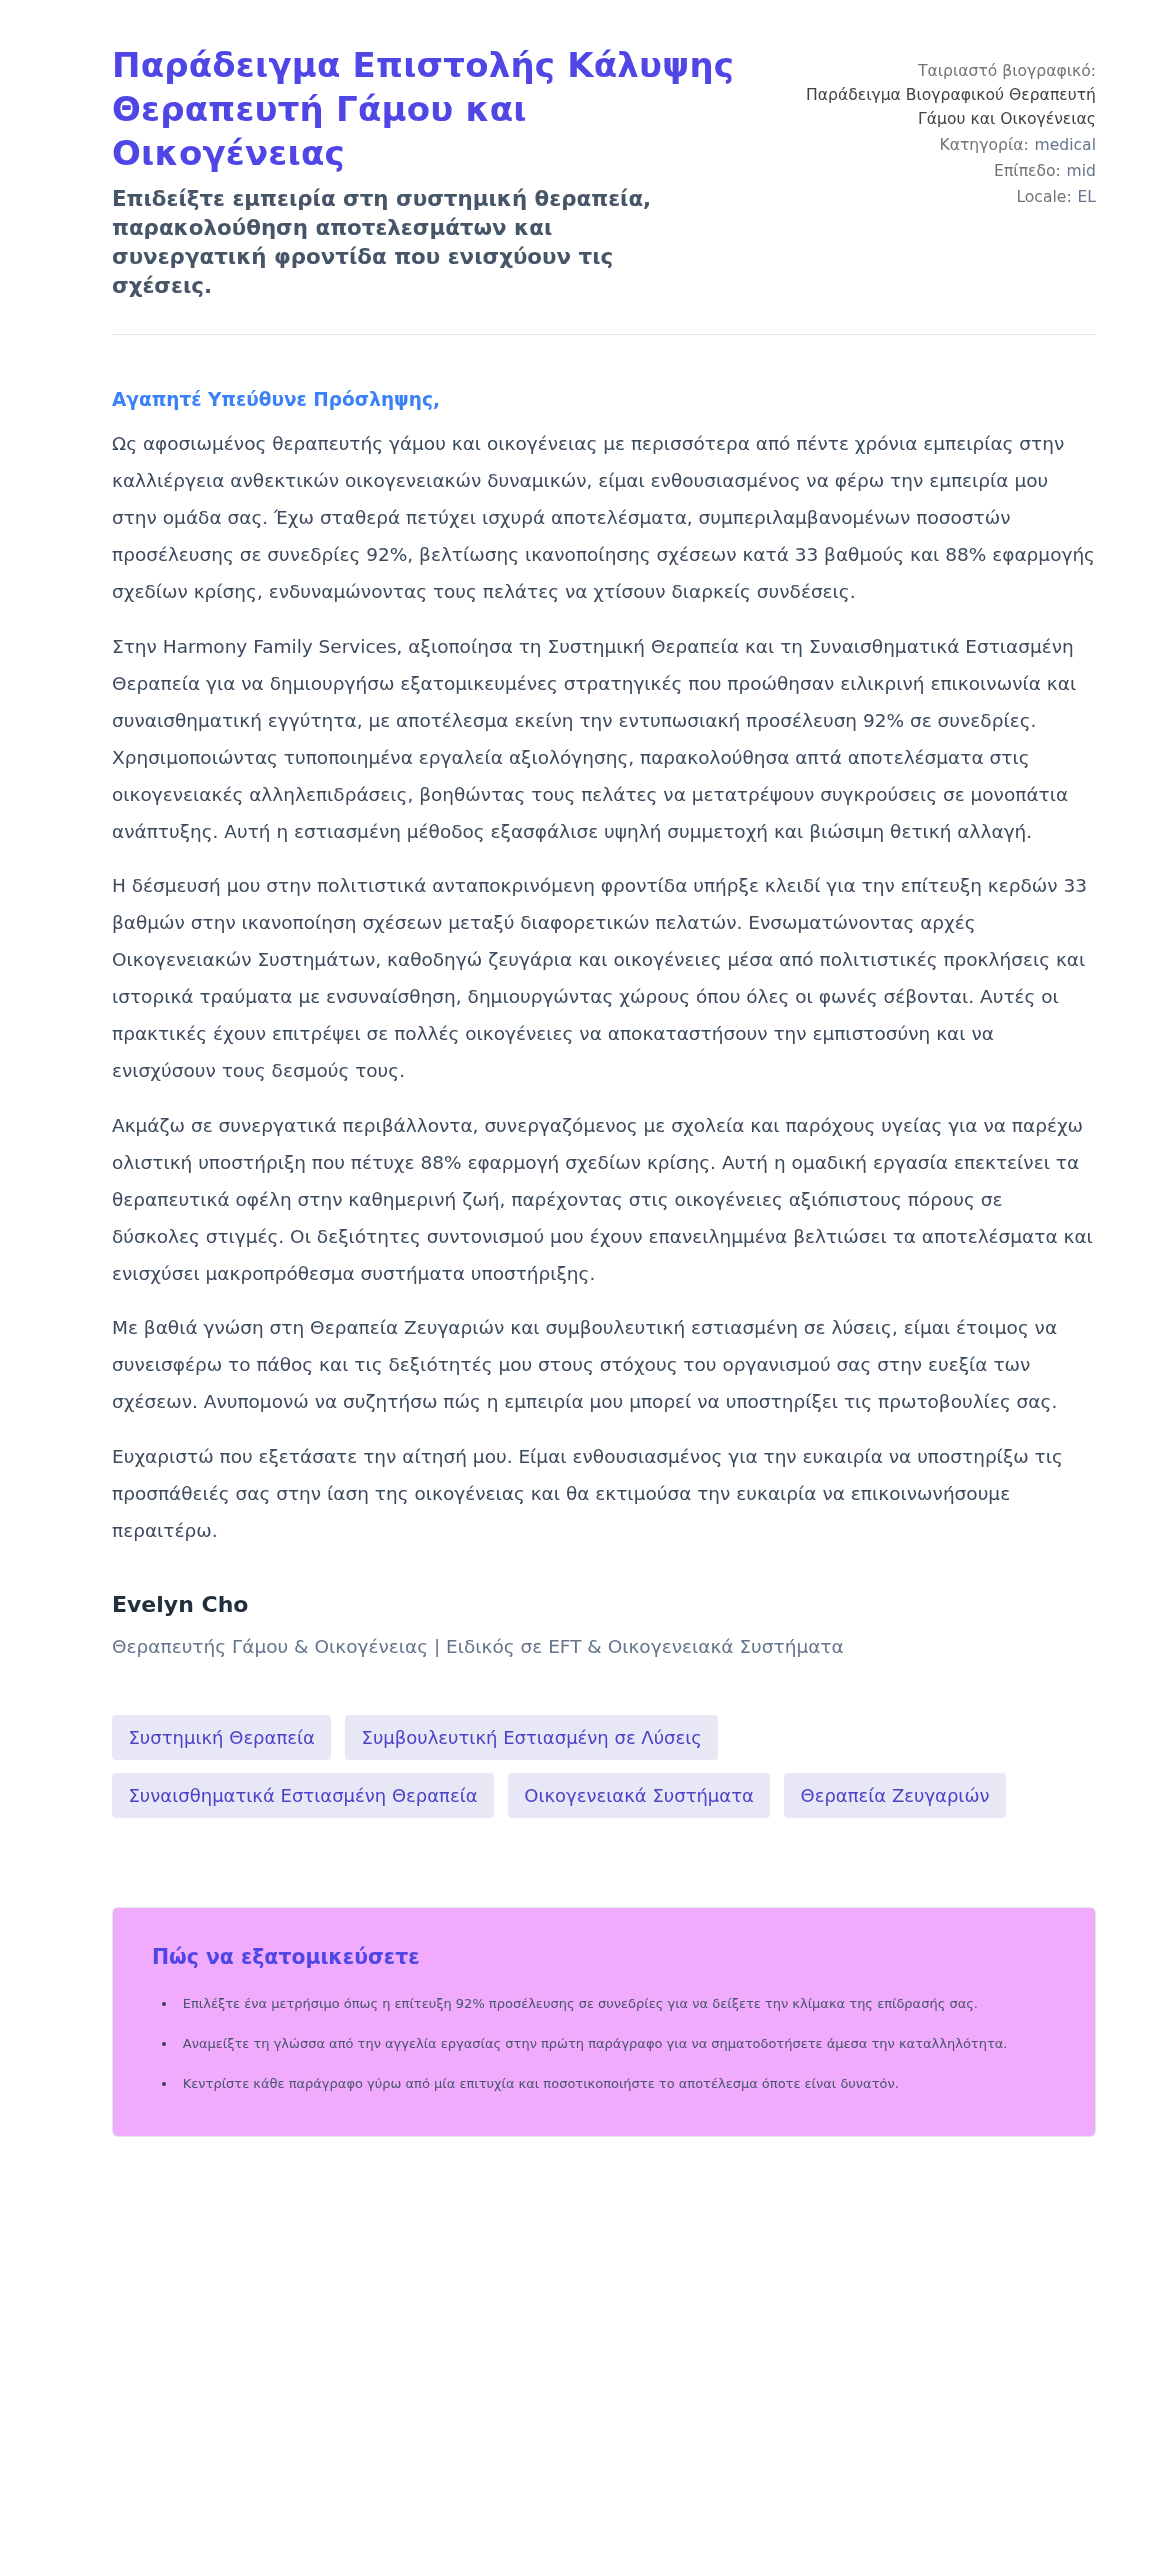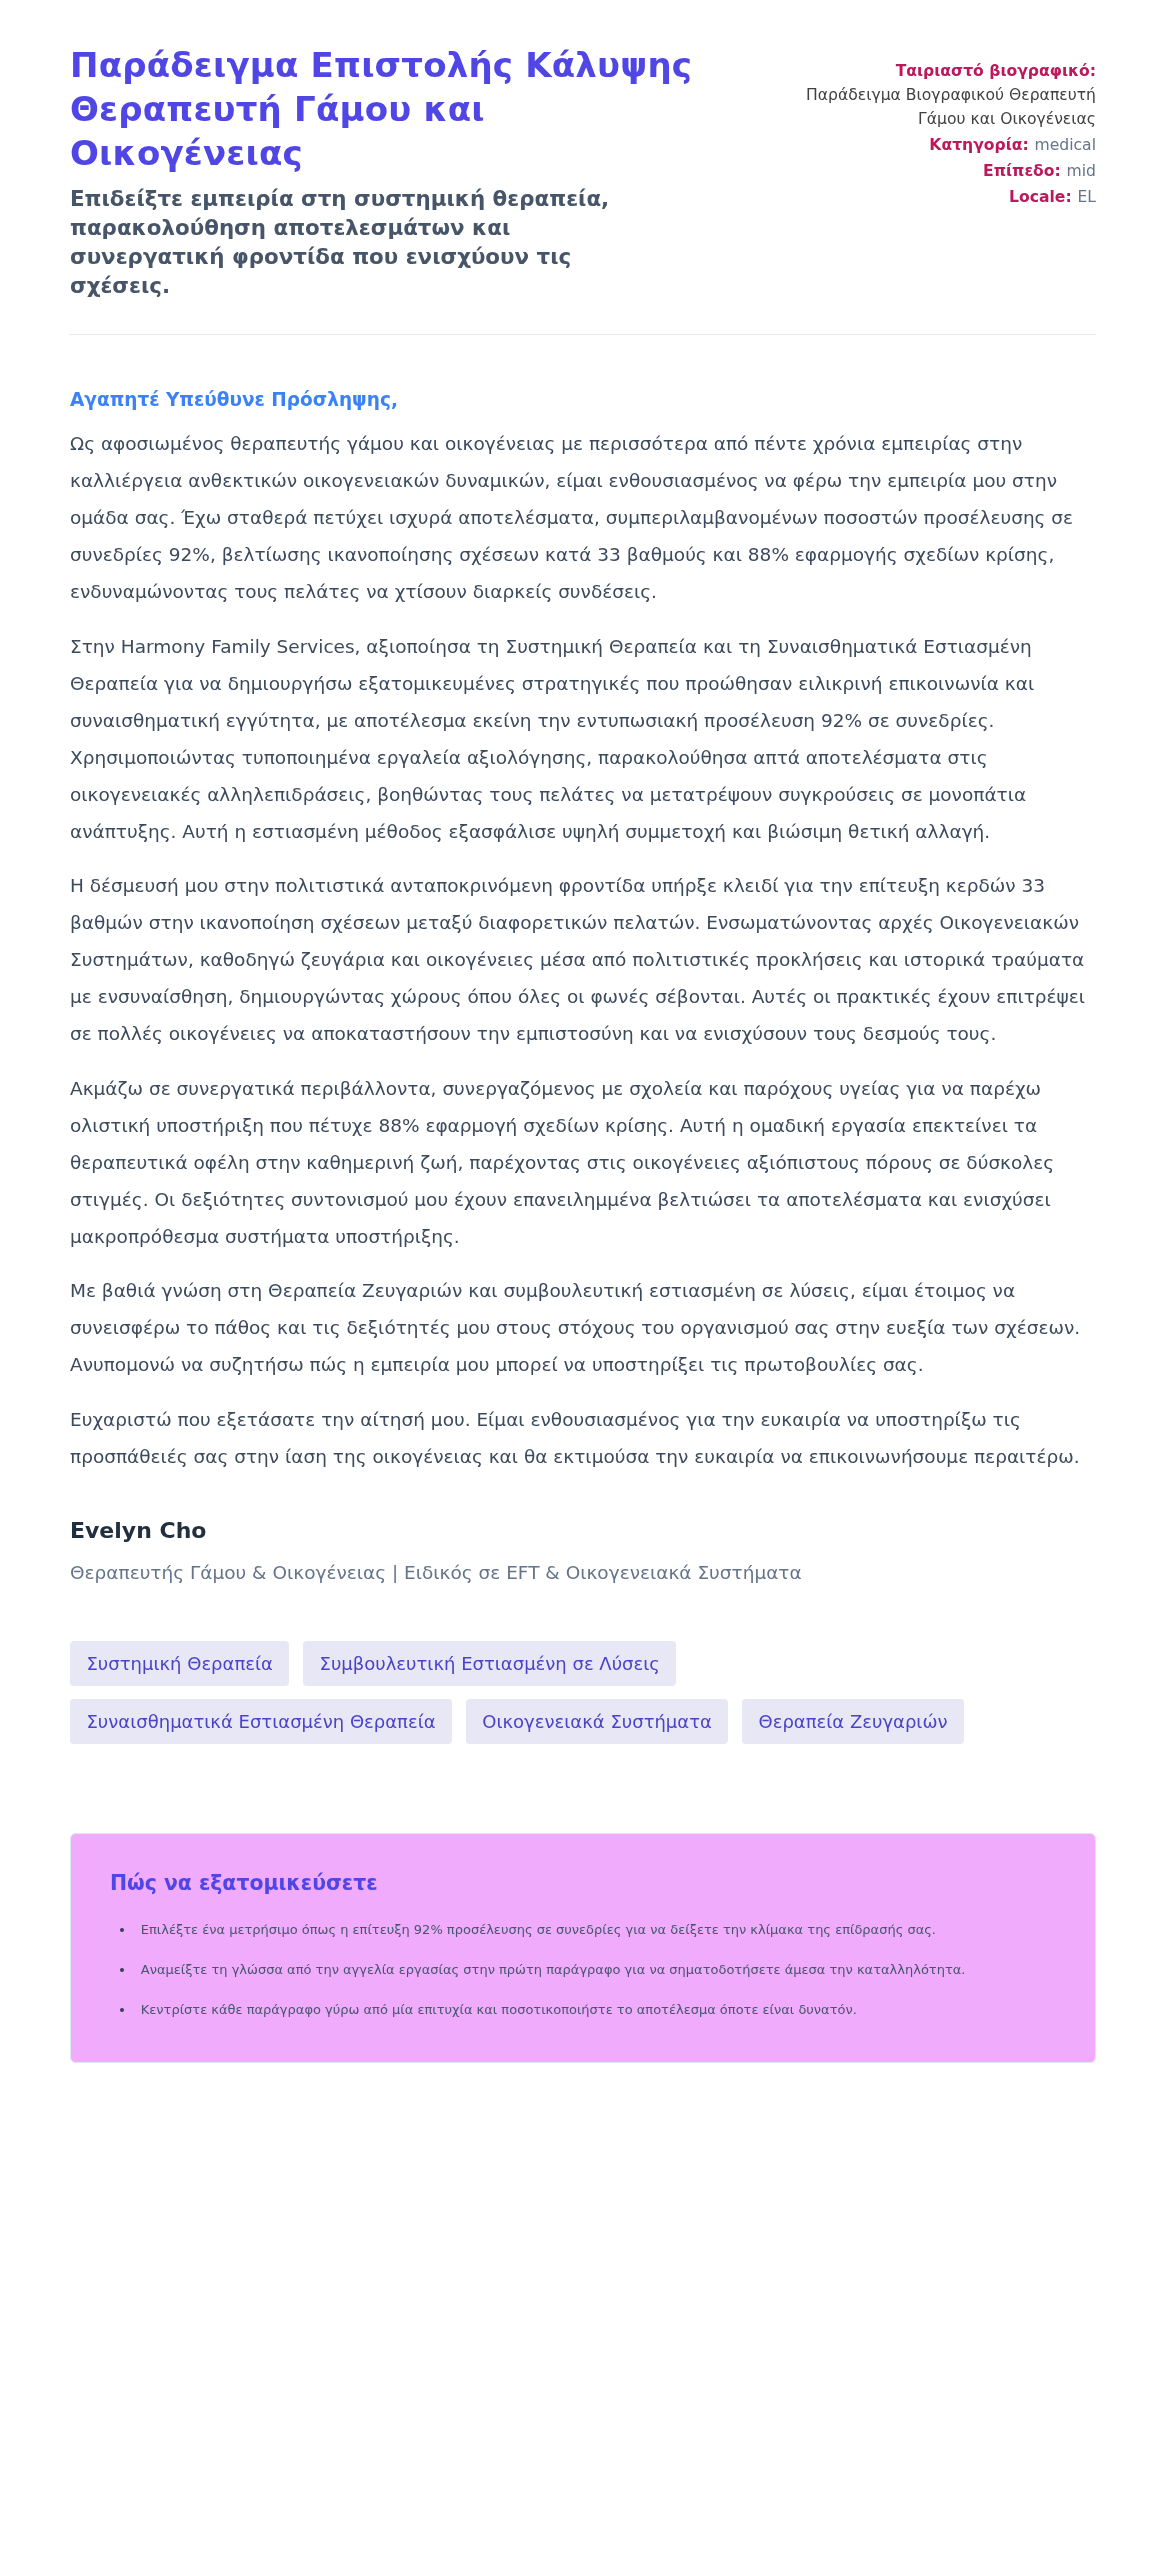--- a/index.html
+++ b/index.html
@@ -6,20 +6,21 @@
   html, body { margin: 0; padding: 0; background: #ffffff; }
   body {
     font-family: "DejaVu Sans", "Liberation Sans", sans-serif;
     color: #3c4a5d;
     width: 1166px;
     min-height: 2576px;
     margin: 0 auto;
   }
   .container {
     padding: 43px 70px 78px;
+    margin-left: 42px;
   }
 
   
   .header {
     display: flex;
     justify-content: space-between;
     align-items: flex-start;
     gap: 39px;
   }
   .header-left { max-width: 642px; }
@@ -43,22 +44,22 @@
     width: 321px;
     flex-shrink: 0;
     text-align: right;
     font-size: 15.6px;
     line-height: 1.55;
     color: #64748b;
     padding-top: 15.6px;
   }
   .meta-row { margin-bottom: 1.9px; }
   .meta-label {
-    font-weight: 700;
-    color: #be185d;
+    font-weight: 400;
+    color: #737373;
     margin-right: 5.8px;
   }
   .meta-label.block { display: block; margin-right: 0; }
   a.meta-link {
     color: #404040;
     text-decoration: none;
     cursor: pointer;
   }
 
   hr.divider {

